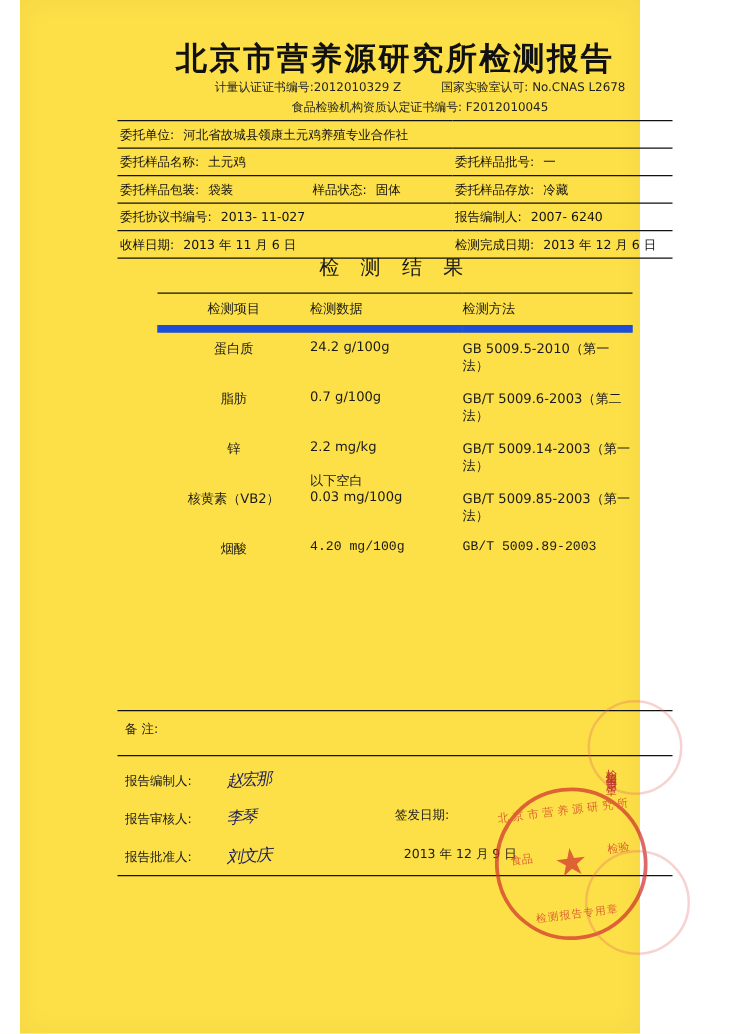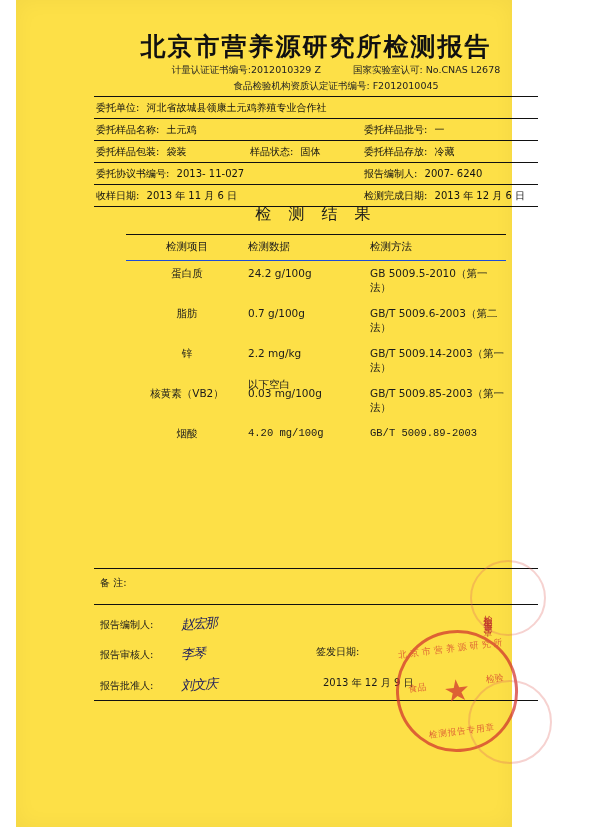--- a/index.html
+++ b/index.html
@@ -94,21 +94,21 @@
     left: 110px;
     top: 234px;
     width: 380px;
     border-collapse: collapse;
     font-size: 10.5px;
   }
   .results th {
     font-weight: normal;
     text-align: left;
     padding: 5px 0 6px 0;
-    border-bottom: 1px solid #1d4ed8;
+    border-bottom: 6px solid #1d4ed8;
   }
   .results thead tr th { border-top: 1px solid #111; }
   .results td {
     padding: 6px 0 6px 0;
     vertical-align: top;
   }
   .results .c1 { width: 122px; text-align: center; }
   .results .c2 { width: 122px; text-align: left; }
   .results .c3 { width: 136px; text-align: left; margin-left: 40px; }
   .results thead .c1 { text-align: center; }

